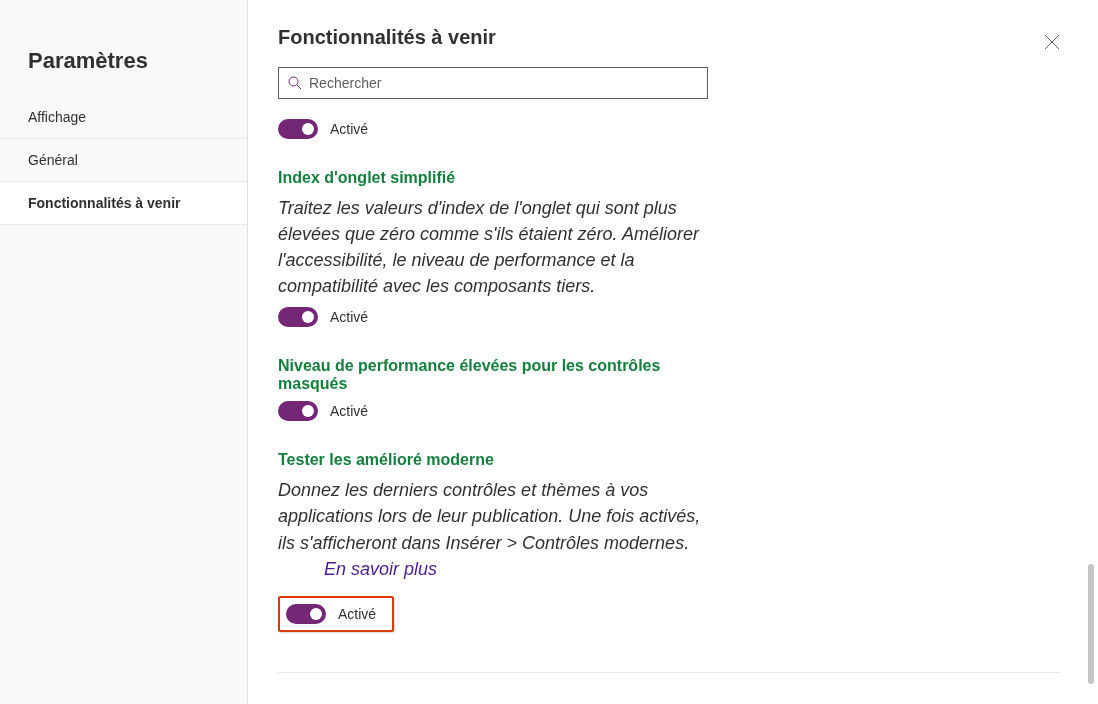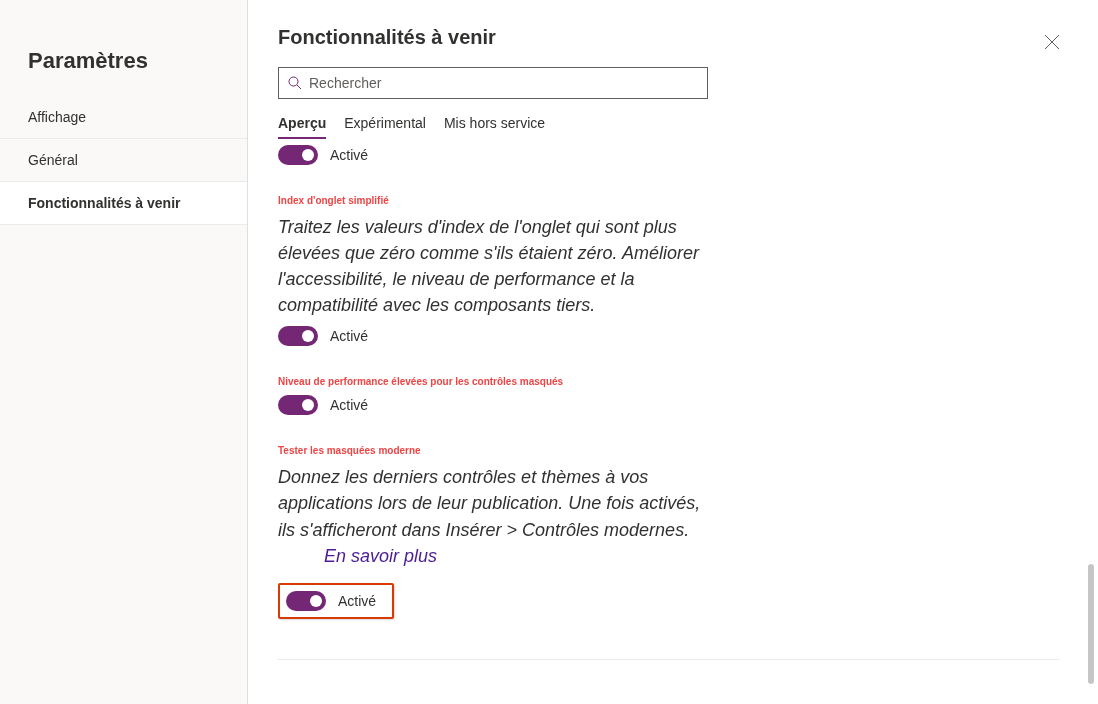--- a/index.html
+++ b/index.html
@@ -18,21 +18,21 @@
   .search-input::placeholder { color: #605e5c; }
   .tabs { display: flex; gap: 18px; font-size: 14px; border-bottom: 0; margin-bottom: 0;}
   .tab { padding: 2px 0 6px 0; cursor: pointer; color: #323130; }
   .tab.active { font-weight: 600; border-bottom: 2px solid #742774; }
   .content { flex:1; overflow-y: auto; padding-right: 8px;}
   .toggle-row { display: flex; align-items: center; gap: 12px; margin-top: 6px; }
   .toggle { width: 40px; height: 20px; border-radius: 10px; background: #742774; position: relative; cursor: pointer; }
   .toggle-knob { width: 12px; height: 12px; border-radius: 50%; background: #fff; position: absolute; top: 4px; right: 4px; }
   .toggle-label { font-size: 14px; color: #323130; }
   .setting { margin-top: 30px; max-width: 430px;}
-  .setting-title { font-weight: 600; font-size: 10px; margin-bottom: 8px; color: #ef4444; }
+  .setting-title { font-weight: 600; font-size: 16px; margin-bottom: 8px; color: #15803d; }
   .setting-desc { font-size: 18px; color: #323130; line-height: 1.45; margin-bottom: 8px; font-style: italic; }
   .link { color: #4c1d95; cursor: pointer; padding-left: 46px; }
   .highlight-box { display:inline-flex; align-items:center; gap:12px; padding: 6px 16px 6px 6px; border: 2px solid #d83b01; border-radius: 2px; margin-top: 6px; box-shadow: 1px 1px 2px rgba(0,0,0,0.15);}
   .scrollbar-track { position:absolute; right:4px; top:90px; bottom:20px; width:8px;}
   .scrollbar-thumb { position:absolute; right:0; width:6px; height:120px; bottom: 0; background:#c8c6c4; border-radius:3px;}
   hr.bottom-line { border:none; border-top:1px solid #edebe9; margin-top:40px; width:100%;}
 </style>
 </head>
 <body>
 
@@ -55,25 +55,20 @@
     <div class="search-box">
       <span class="search-icon">
         <svg width="16" height="16" viewBox="0 0 16 16">
             <circle cx="6.5" cy="6.5" r="4.5" stroke="#742774" stroke-width="1" fill="none"></circle>
             <line x1="10" y1="10" x2="14" y2="14" stroke="#742774" stroke-width="1"></line>
           </svg>
       </span>
       <input class="search-input" placeholder="Rechercher" style="">
     </div>
 
-    <div class="tabs">
-      <div class="tab active">Aperçu</div>
-      <div class="tab">Expérimental</div>
-      <div class="tab">Mis hors service</div>
-    </div>
 
     <div class="content">
 
       <div class="toggle-row">
         <div class="toggle">
             <div class="toggle-knob"></div>
           </div>
         <span class="toggle-label">Activé</span>
       </div>
 
@@ -92,21 +87,21 @@
         <div class="setting-title">Niveau de performance élevées pour les contrôles masqués</div>
         <div class="toggle-row">
           <div class="toggle">
               <div class="toggle-knob"></div>
             </div>
           <span class="toggle-label">Activé</span>
         </div>
       </div>
 
       <div class="setting">
-        <div class="setting-title">Tester les masquées moderne</div>
+        <div class="setting-title">Tester les amélioré moderne</div>
         <div class="setting-desc">
           <span>Donnez les derniers contrôles et thèmes à vos applications lors de leur publication. Une fois activés, ils s'afficheront dans Insérer &gt; Contrôles modernes. </span><span class="link">En savoir plus</span>
         </div>
         <div class="highlight-box">
           <div class="toggle">
               <div class="toggle-knob"></div>
             </div>
           <span class="toggle-label">Activé</span>
         </div>
       </div>

